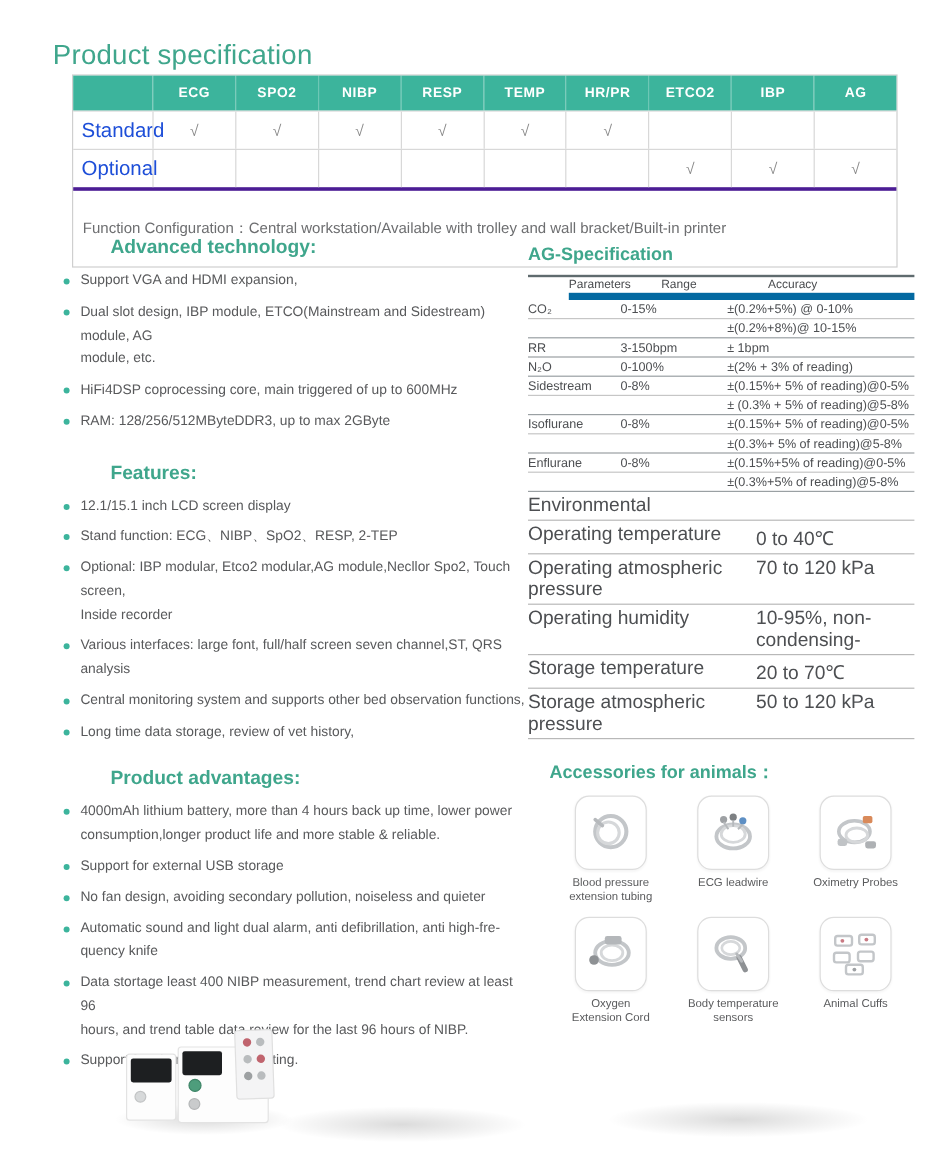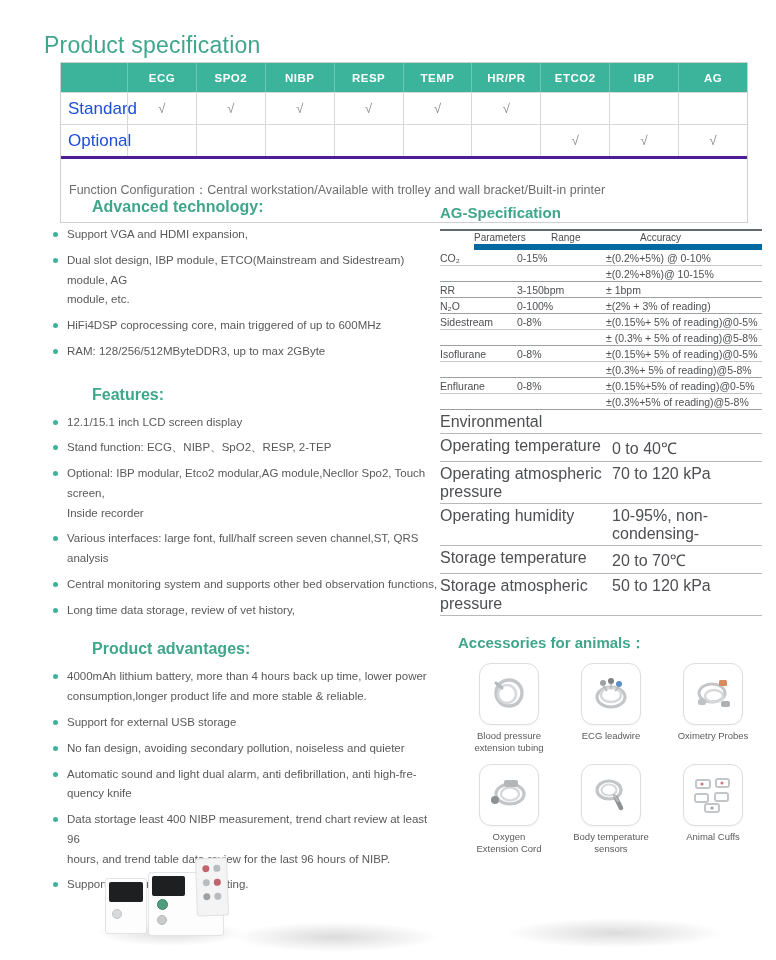--- a/index.html
+++ b/index.html
@@ -31,21 +31,21 @@
 
   
   .right-col { position:absolute; left:440px; top:204px; width:322px; }
   .ag-heading { color:#3fa68c; font-size:15px; font-weight:700; margin-bottom:8px; }
   .ag-table { border-top:2px solid #5f6b6e; font-size:10.5px; color:#4d4f52; }
   .ag-row { display:grid; grid-template-columns:77px 89px 1fr; align-items:center; min-height:16px; border-bottom:1px solid #c6c6c6; padding:1px 0; }
   .ag-row.head { font-size:10px; color:#4a4c4f; border-bottom:6px solid #0369a1;margin-left:34px; }
   .ag-table .grp-end { border-bottom:1px solid #9aa0a3; }
   .env-table { margin-top:0px; font-size:16px; color:#4d4f52; }
   .env-label { padding:3px 0 2px; border-bottom:1px solid #b8b8b8; }
-  .env-row { display:grid; grid-template-columns:172px 1fr; border-bottom:1px solid #b8b8b8; padding:2.5px 0; }
+  .env-row { display:grid; grid-template-columns:172px 1fr; border-bottom:1px solid #b8b8b8; padding:2.5px 0;gap:18px; }
 
   
   .acc-heading { color:#3fa68c; font-size:15px; font-weight:700; margin:18px 0 10px 18px; }
   .acc-grid { display:grid; grid-template-columns:repeat(3, 1fr); row-gap:10px; column-gap:20px; padding:0 8px 0 28px; }
   .acc-item { display:flex; flex-direction:column; align-items:center; }
   .acc-card { width:60px; height:62px; border:1px solid #ddd; border-radius:12px; background:#fff; display:flex; align-items:center; justify-content:center; box-shadow:0 1px 2px rgba(0,0,0,0.04); }
   .acc-label { margin-top:5px; font-size:9.5px; text-align:center; color:#5a5b5d; line-height:1.25; white-space:pre-line; }
 
   
   .products { position:absolute; left:0; top:770px; width:776px; height:190px; }

